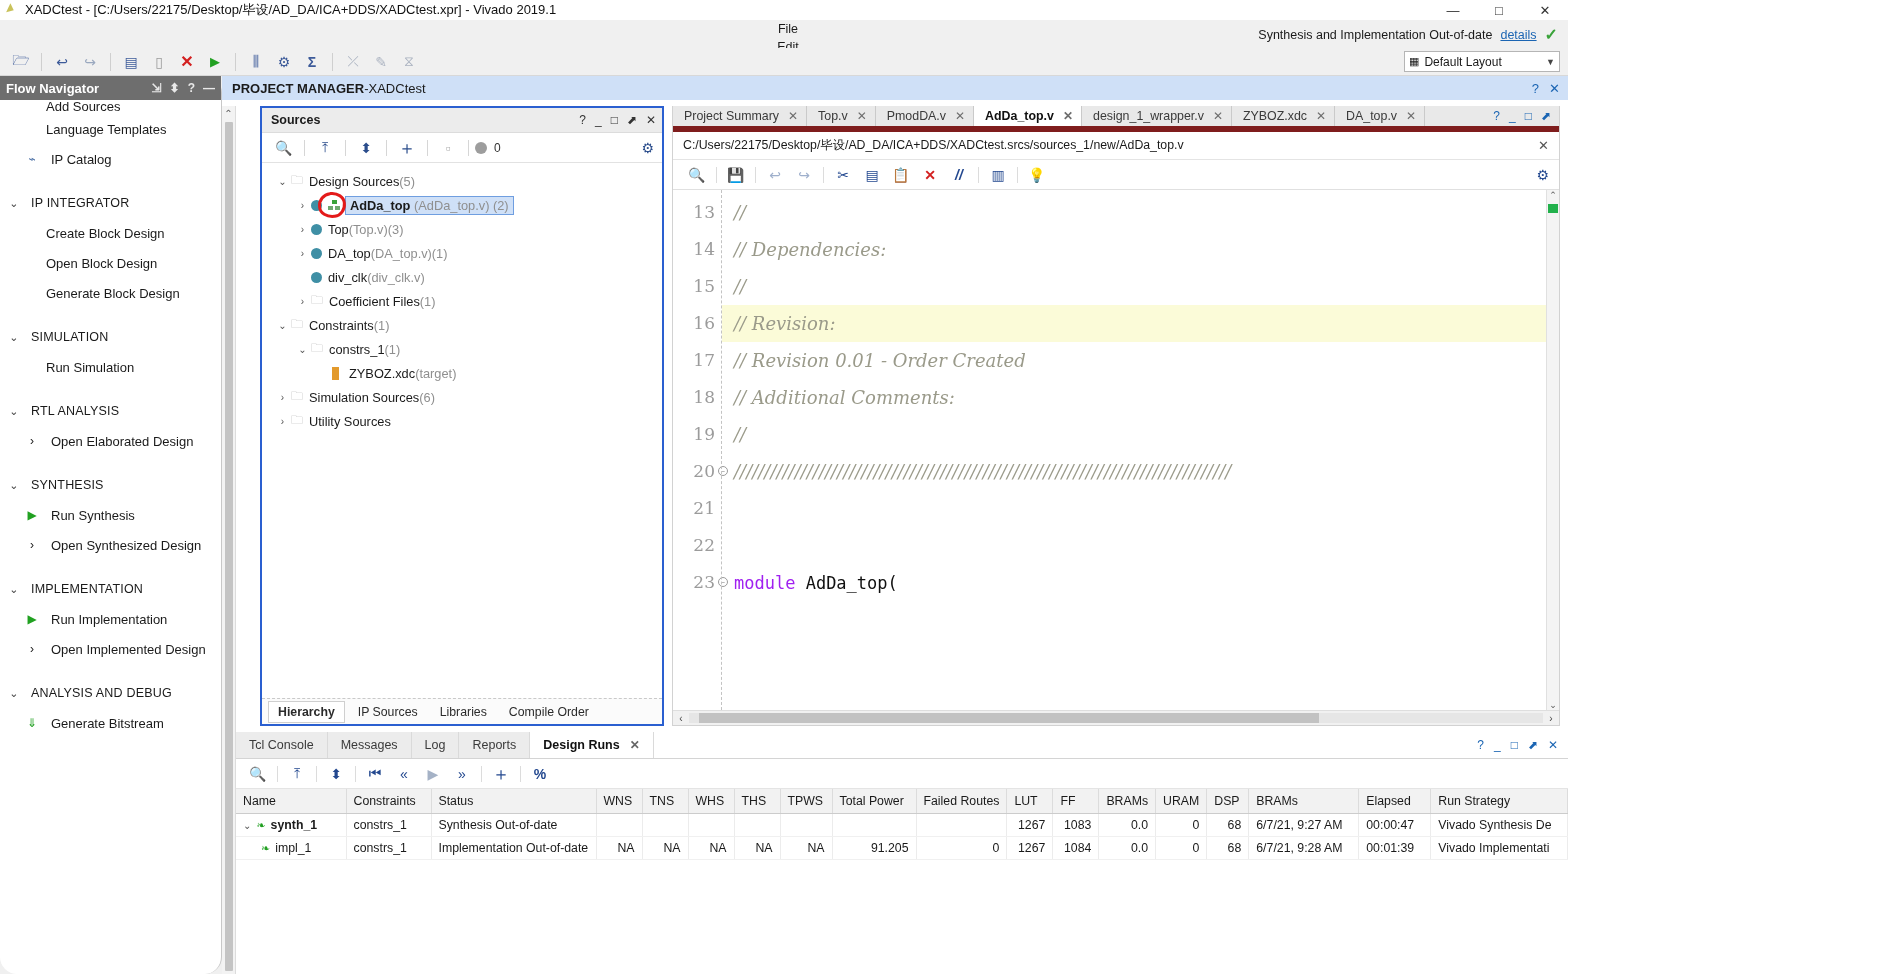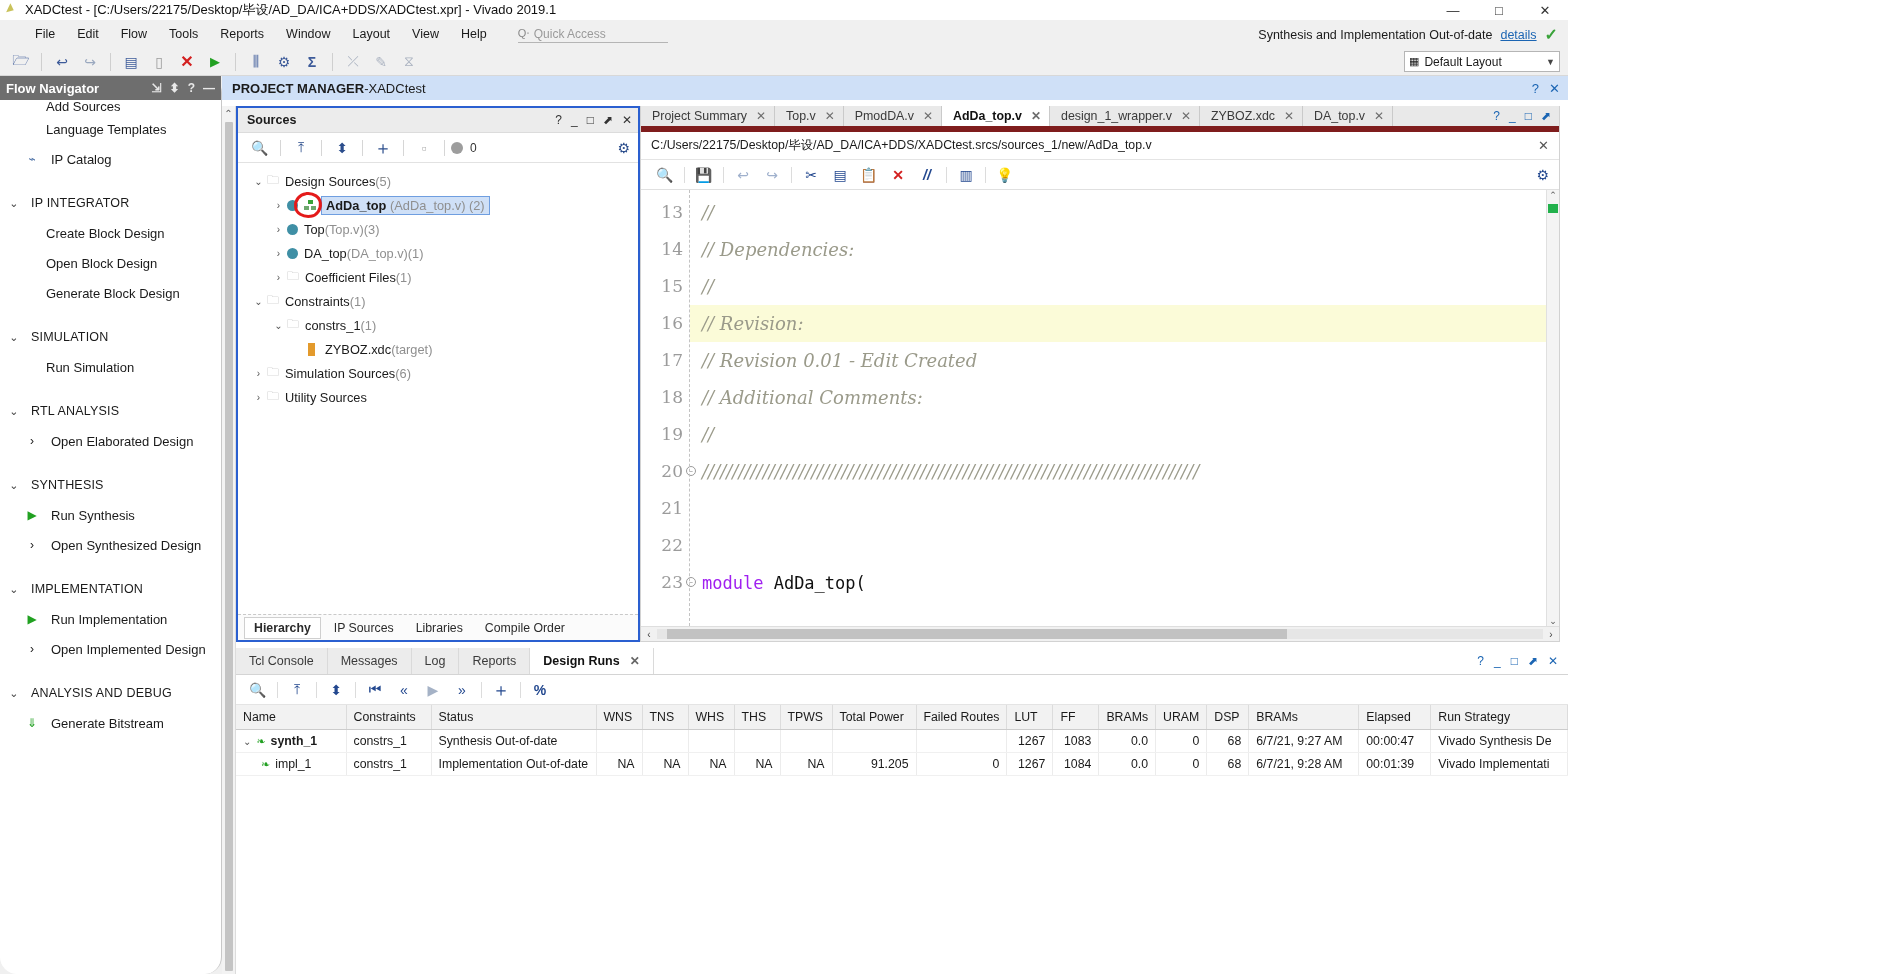--- a/index.html
+++ b/index.html
@@ -36,22 +36,23 @@
     transform: rotate(25deg);
   }
   .titlebar .ttext { font-size: 13px; color: #111; white-space: nowrap; }
   .winbtns { position:absolute; right:0; top:0; height:20px; display:flex; }
   .winbtn { width: 46px; height:20px; display:flex; align-items:center; justify-content:center;
             font-size: 13px; color:#333; }
 
   
   .menubar {
     height: 28px; background: #f0f0f0;
-    display: flex; align-items: center; padding-left: 24px;
+    display: flex; align-items: center; padding-left: 8px;
     position: relative;
+    flex-direction: column;
   }
   .menuitem { padding: 2px 11px; font-size: 12.5px; color:#1a1a1a; white-space:nowrap;}
   .quickaccess {
     margin-left: 20px; width: 150px; height: 18px;
     border-bottom: 1px solid #b5b5b5; color: #9a9a9a; font-size: 12px;
     display:flex; align-items:center; gap:4px;
   }
   .qa-mag { font-size: 11px; color:#8a8a8a; }
   .status-right {
     position:absolute; right: 10px; top:5px;
@@ -120,21 +121,21 @@
 
   
   .leftscroll {
     width: 14px; background:#f3f3f3; border-right:1px solid #dcdcdc;
     display:flex; flex-direction:column; align-items:center; padding-top:2px;
   }
   .leftscroll .sbup { font-size: 10px; color:#555; }
   .leftscroll .sbthumb { width: 8px; flex:1; background:#c4c4c4; margin:3px 0; border-radius:1px;}
 
   .pane-cols { flex:1; display:flex; flex-direction:column; }
-  .pane-top { display:flex; height: 536px; padding: 0 0 0 0; }
+  .pane-top { display:flex; height: 620px; gap: 8px; padding: 0 0 0 0; margin-left: 24px; }
 
   
   .sources {
     width: 404px; margin-left: 0px; border: 2px solid #2a5fd0; background:#ffffff;
     display:flex; flex-direction:column;
   }
   .src-title {
     height: 25px; background:#ececec; display:flex; align-items:center;
     padding: 0 6px 0 9px; font-size: 12.5px; font-weight:bold; border-bottom:1px solid #dcdcdc;
   }
@@ -521,20 +522,25 @@
                 </div>
 
                 <div class="trow" style="padding-left:24px">
                   <span class="tw">›</span>
                   <span class="bluedot"></span>
                   <span>DA_top</span>
                   <span class="muted"> (DA_top.v)</span>
                   <span class="muted"> (1)</span>
                 </div>
 
+                <div class="trow" style="padding-left:41px">
+                  <span class="bluedot"></span>
+                  <span>div_clk</span>
+                  <span class="muted"> (div_clk.v)</span>
+                </div>
 
                 <div class="trow" style="padding-left:24px">
                   <span class="tw">›</span>
                   <span class="folder">🗀</span>
                   <span>Coefficient Files</span>
                   <span class="muted"> (1)</span>
                 </div>
 
                 <div class="trow" style="padding-left:4px">
                   <span class="tw">⌄</span>
@@ -654,21 +660,21 @@
                   <div class="gl"><span>20</span><span class="fold">–</span></div>
                   <div class="gl">21</div>
                   <div class="gl">22</div>
                   <div class="gl"><span>23</span><span class="fold">–</span></div>
                 </div>
                 <div class="codecol">
                   <div class="cline"><span class="cmt">//</span></div>
                   <div class="cline"><span class="cmt">// Dependencies:</span></div>
                   <div class="cline"><span class="cmt">//</span></div>
                   <div class="cline hl"><span class="cmt">// Revision:</span></div>
-                  <div class="cline"><span class="cmt">// Revision 0.01 - Edit Created</span></div>
+                  <div class="cline"><span class="cmt">// Revision 0.01 - Order Created</span></div>
                   <div class="cline"><span class="cmt">// Additional Comments:</span></div>
                   <div class="cline"><span class="cmt">//</span></div>
                   <div class="cline" style="overflow:hidden"><span class="cmt">//////////////////////////////////////////////////////////////////////////////////</span></div>
                   <div class="cline"><span class="cmt"></span></div>
                   <div class="cline"><span class="cmt"></span></div>
                   <div class="cline"><span class="kw">module</span><span class="idt"> AdDa_top(</span></div>
                   <div class="codescroll-v">
                     <div class="up">⌃</div>
                     <div class="greenmark"></div>
                     <div style="position:absolute;bottom:0;width:100%" class="dn">⌄</div>

